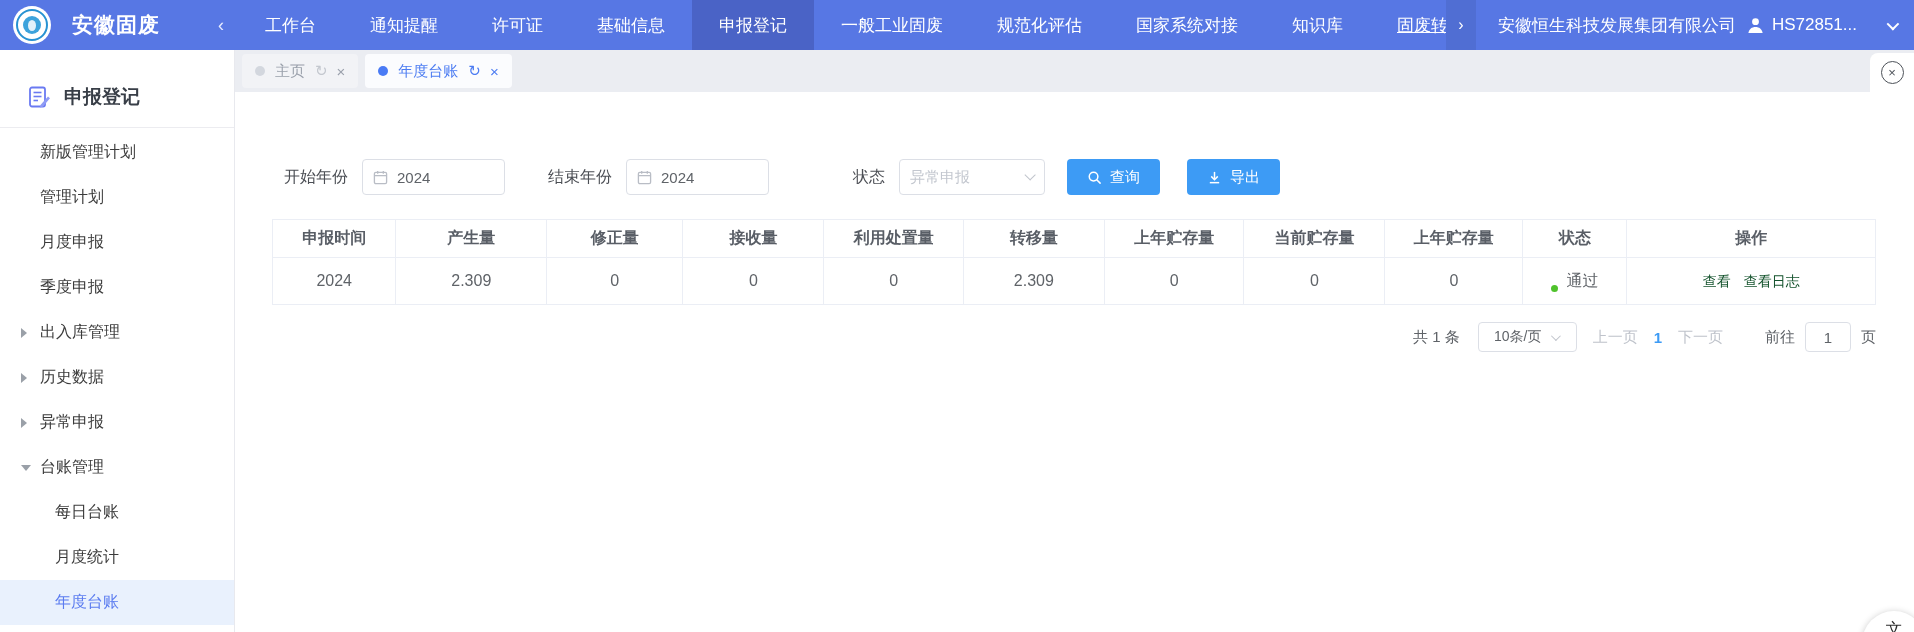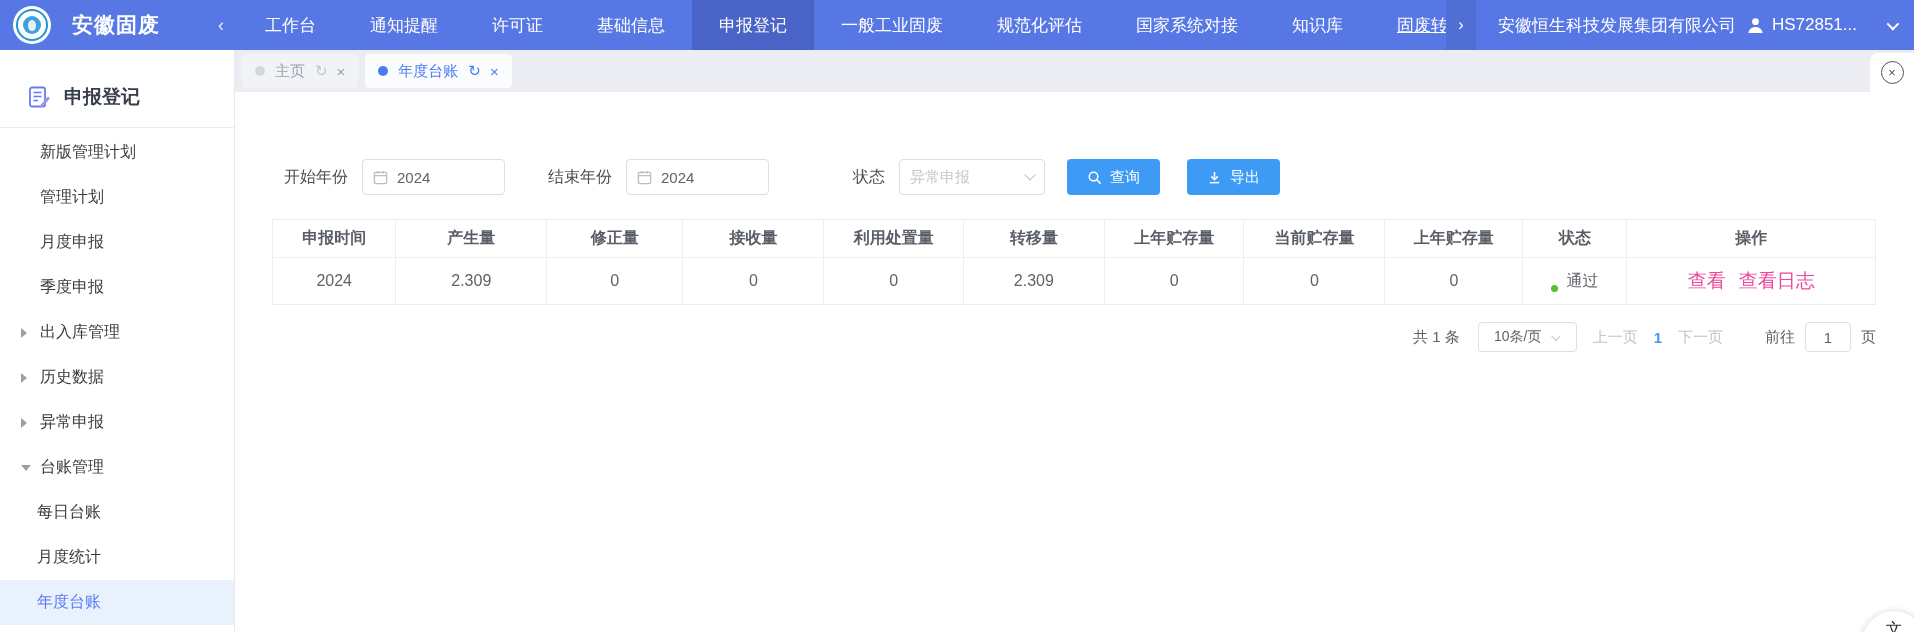--- a/index.html
+++ b/index.html
@@ -28,21 +28,21 @@
   .user-box svg { margin-right:7px; }
   .username { font-size:17px; }
   .chev { display:inline-block; width:9px; height:9px; border-right:2px solid #fff; border-bottom:2px solid #fff; transform:rotate(45deg) translateY(-2px); margin-left:30px; }
   
   .frame { display:flex; height:582px; }
   .sidebar { width:235px; flex-shrink:0; background:#fff; border-right:1px solid #e8e9ee; }
   .sb-header { height:78px; display:flex; align-items:center; padding:16px 0 0 27px; border-bottom:1px solid #ececf0; }
   .sb-title { font-size:19px; color:#383e47; font-weight:bold; margin-left:13px; }
   .sb-menu { padding-top:2px; }
   .sb-item { height:45px; display:flex; align-items:center; padding-left:40px; font-size:16px; color:#3b3b3b; cursor:pointer; position:relative; }
-  .sb-item.lv2 { padding-left:37px; }
+  .sb-item.lv2 { padding-left:55px; }
   .sb-item.active { background:#e9f1fd; color:#5b7cf0; }
   .tri-r, .tri-d { position:absolute; left:21px; width:0; height:0; }
   .tri-r { border-left:6px solid #9aa0a8; border-top:5px solid transparent; border-bottom:5px solid transparent; }
   .tri-d { border-top:6px solid #9aa0a8; border-left:5px solid transparent; border-right:5px solid transparent; }
   .main { flex:1; min-width:0; display:flex; flex-direction:column; background:#fff; }
   
   .tabbar { height:42px; background:#ebedf2; display:flex; align-items:center; padding-left:7px; position:relative; flex-shrink:0; }
   .tab { height:34px; border-radius:4px; display:flex; align-items:center; padding:0 13px; margin-right:7px; font-size:15px; cursor:pointer; }
   .tab.inactive { background:#f2f3f6; color:#9aa0ab; }
   .tab.active { background:#fbfcfe; color:#4c7cf2; }
@@ -77,21 +77,21 @@
   .radio.off { border:1px solid #d2d5db; background:#fff; margin-left:44px; }
   .radio-lbl { margin-left:9px; cursor:pointer; }
   .radio-lbl.on { color:#3d9bf5; }
   .radio-lbl.off { color:#5f6368; }
   
   table { width:100%; border-collapse:collapse; margin-top:24px; table-layout:fixed; }
   th { height:38px; font-size:16px; font-weight:bold; color:#595e66; border:1px solid #ebeef5; text-align:center; background:#fff; }
   td { height:47px; font-size:16px; color:#5f6368; border:1px solid #ebeef5; text-align:center; }
   .status-cell { display:flex; align-items:flex-end; justify-content:center; }
   .gdot { width:7px; height:7px; border-radius:50%; background:#4fc22c; margin-right:8px; }
-  .lnk { color:#ec4899; font-size:19px; cursor:pointer; text-decoration:none;text-align:center; }
+  .lnk { color:#14532d; font-size:14px; cursor:pointer; text-decoration:none;text-align:center; }
   .lnk + .lnk { margin-left:13px; }
   
   .pagination { display:flex; justify-content:flex-end; align-items:center; margin-top:17px; font-size:15px; color:#5f6368; }
   .pg-total { margin-right:18px; }
   .pg-size { width:99px; height:30px; border:1px solid #dcdfe6; border-radius:4px; display:flex; align-items:center; justify-content:center; font-size:14px; color:#5f6368; cursor:pointer; }
   .pg-size .sel-chev { margin-left:10px; transform:rotate(45deg) translateY(-2px); width:7px; height:7px; }
   .pg-prev, .pg-next { color:#bfc3cb; margin:0 16px; cursor:default; }
   .pg-cur { color:#3d9bf5; font-weight:bold; cursor:pointer; }
   .pg-goto { margin-left:26px; margin-right:10px; }
   .pg-input { width:46px; height:30px; border:1px solid #dcdfe6; border-radius:4px; text-align:center; font-size:15px; color:#5f6368; font-family:"Liberation Sans",sans-serif; margin-right:10px; }

